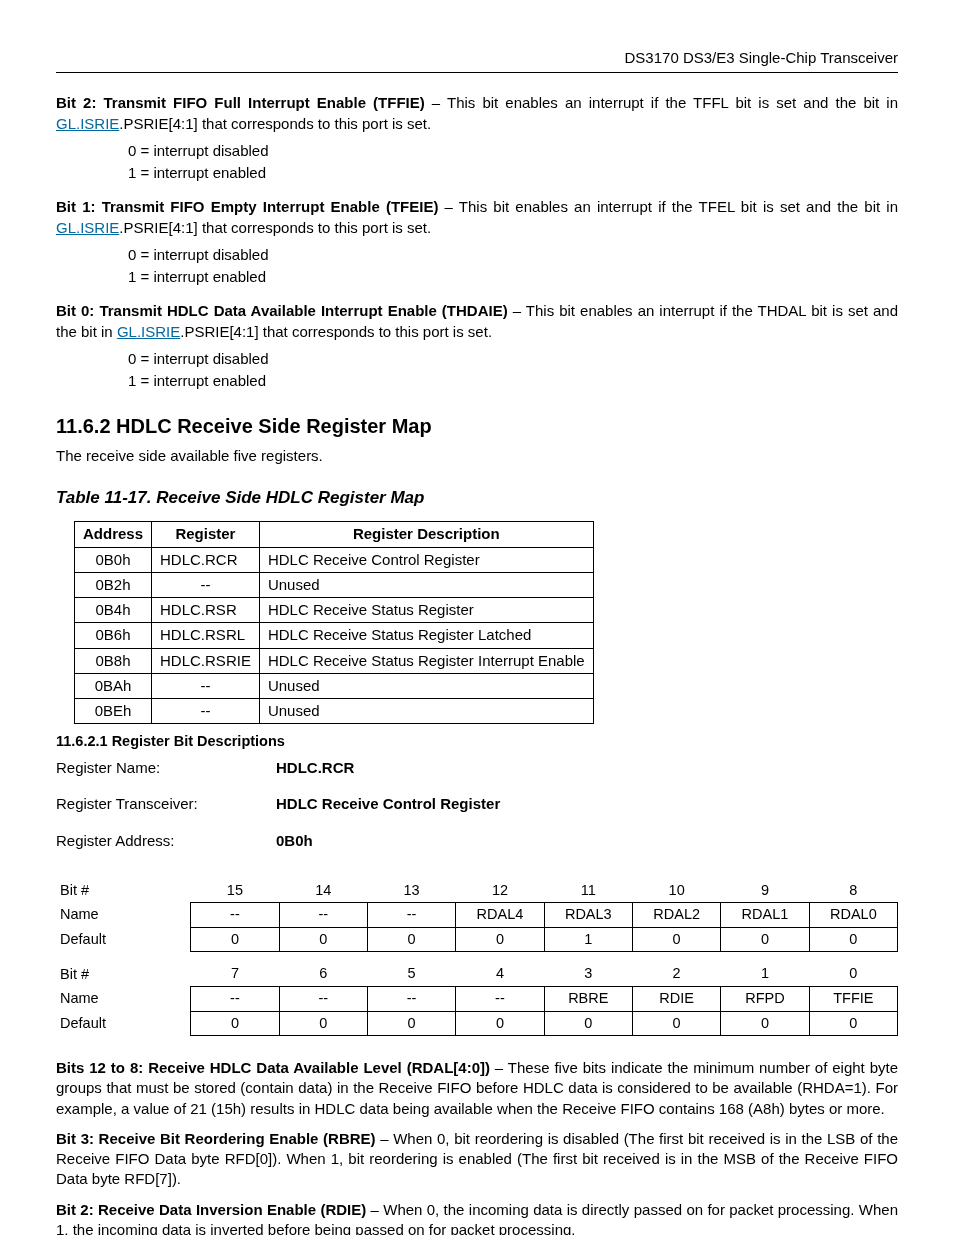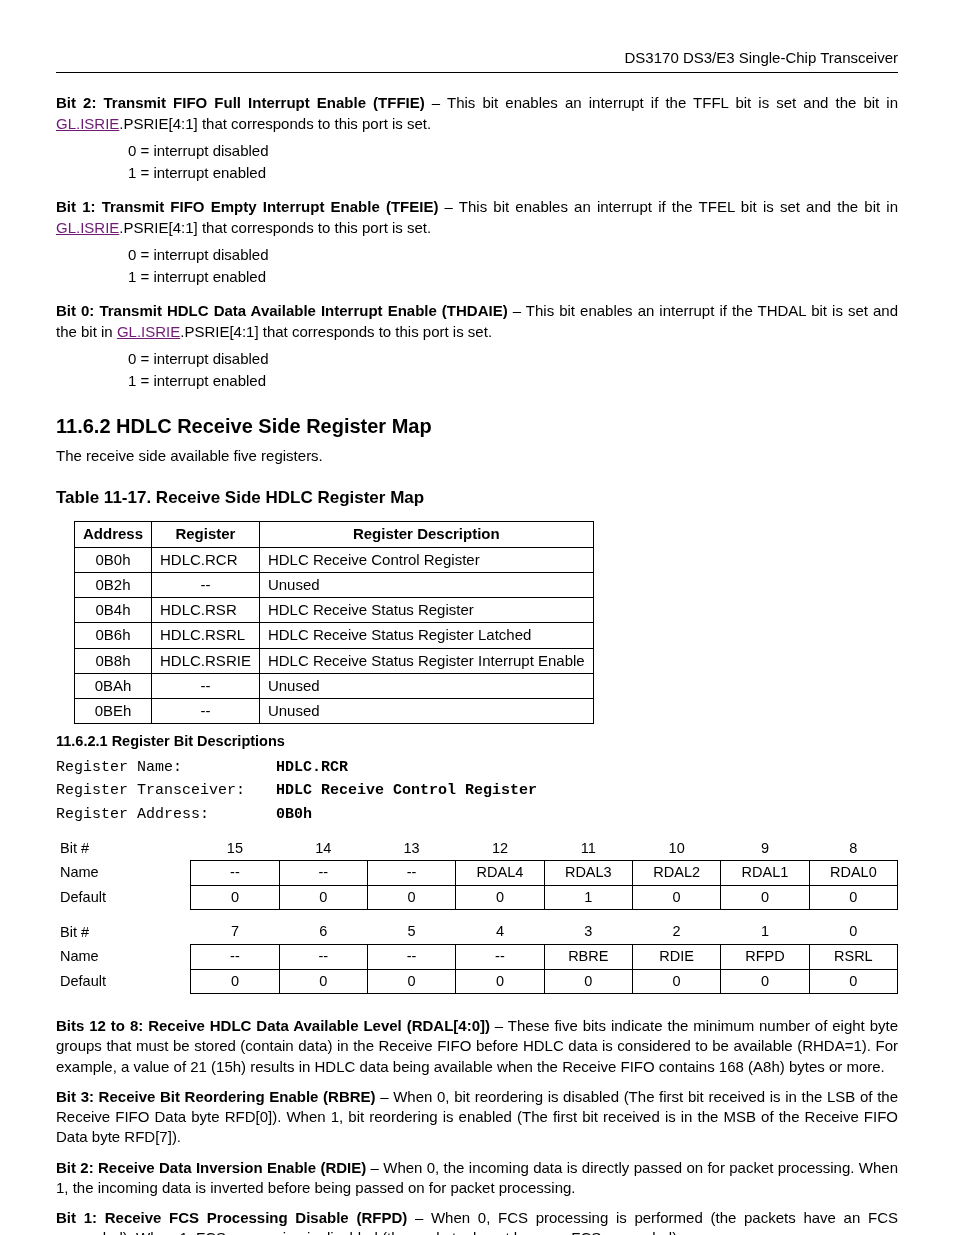--- a/index.html
+++ b/index.html
@@ -15,35 +15,36 @@
     text-align: right;
     font-size: 15px;
     padding-bottom: 4px;
   }
   hr.topline {
     border: none;
     border-top: 1.5px solid #000;
     margin: 0 0 20px 0;
   }
   .justify { text-align: justify; }
-  a.link { color: #701a75; text-decoration: underline; }
+  a.link { color: #0369a1; text-decoration: underline; }
   .indent-list {
     margin: 6px 0 14px 72px;
     line-height: 1.45;
   }
   .para { margin: 10px 0 4px 0; }
   h3.sec {
     font-size: 20px;
     font-weight: bold;
     margin: 22px 0 6px 0;
   }
   h3.tbltitle {
     font-size: 17px;
     font-weight: bold;
     margin: 20px 0 12px 0;
+    font-style: italic;
   }
   table.map {
     border-collapse: collapse;
     margin: 4px 0 6px 18px;
   }
   table.map th, table.map td {
     border: 1px solid #000;
     padding: 2px 8px;
     font-size: 15px;
     text-align: left;
@@ -52,23 +53,22 @@
   table.map th { font-weight: bold; }
   table.map td.c { text-align: center; }
   .subsec {
     font-weight: bold;
     font-size: 14.5px;
     margin: 8px 0 6px 0;
   }
   .reginfo {
     display: grid;
     grid-template-columns: 220px auto;
-    row-gap: 3px;
-    margin-bottom: 12px;
-    font-family: Liberation Mono, monospace;
+    row-gap: 16px;
+    margin-bottom: 28px;
   }
   .reginfo .lab { }
   .reginfo .val { font-weight: bold; }
   table.bits {
     border-collapse: collapse;
     width: 100%;
     margin: 4px 0 10px 0;
     font-size: 14.5px;
   }
   table.bits td {
@@ -229,21 +229,21 @@
   </tr>
   <tr class="boxed">
     <td class="rowlab">Name</td>
     <td class="cell">--</td>
         <td class="cell">--</td>
         <td class="cell">--</td>
         <td class="cell">--</td>
         <td class="cell">RBRE</td>
         <td class="cell">RDIE</td>
         <td class="cell">RFPD</td>
-        <td class="cell">RSRL</td>
+        <td class="cell">TFFIE</td>
   </tr>
   <tr class="boxed">
     <td class="rowlab">Default</td>
     <td class="cell">0</td>
         <td class="cell">0</td>
         <td class="cell">0</td>
         <td class="cell">0</td>
         <td class="cell">0</td>
         <td class="cell">0</td>
         <td class="cell">0</td>

